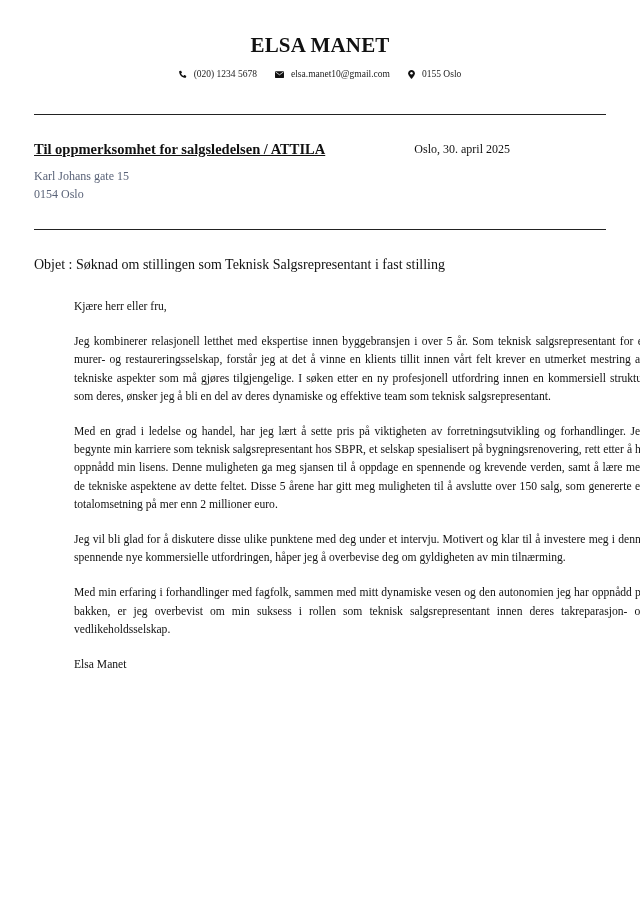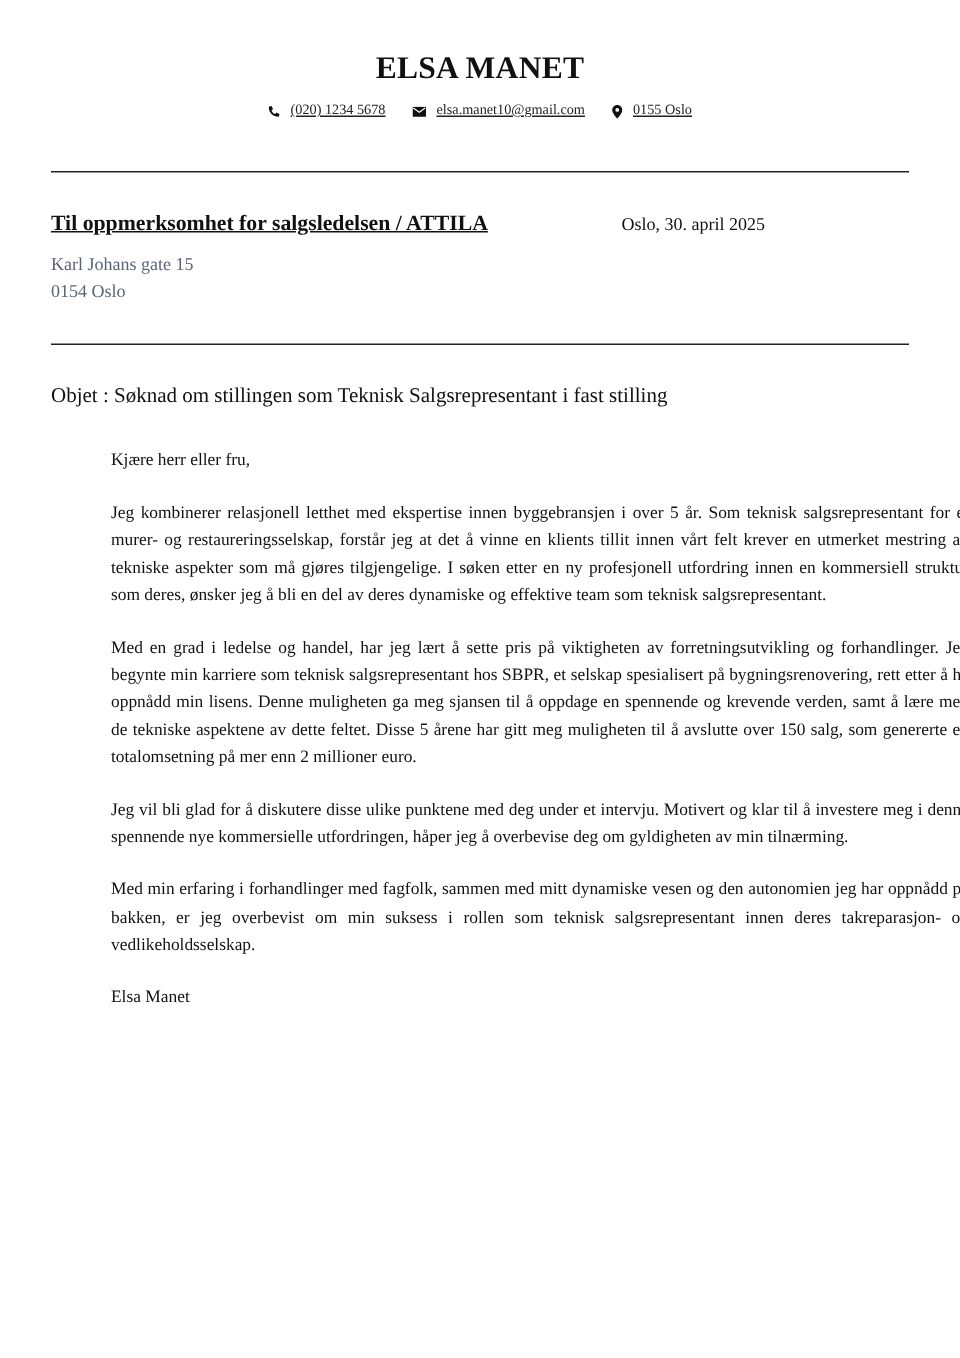--- a/index.html
+++ b/index.html
@@ -8,21 +8,21 @@
       font-family: "Liberation Serif", serif; color: #111111;
     }
     .page { position: absolute; left: 0; top: 0; width: 544px; height: 905px; }
     .name {
       position: absolute; left: 0; top: 33px; width: 640px; text-align: center;
       font-size: 21px; font-weight: bold; letter-spacing: 0.2px; color: #111;
     }
     .contact {
       position: absolute; left: 0; top: 69px; width: 640px;
       display: flex; justify-content: center; gap: 18px;
-      font-size: 9.5px; color: #222; text-decoration: underline;
+      font-size: 9.5px; color: #222;
     }
     .contact-item { display: flex; align-items: center; gap: 7px; }
     .contact-item svg { display: block; }
     .rule {
       position: absolute; left: 34px; width: 572px; height: 1px; background: #222;
     }
     .rule.r1 { top: 114px; }
     .rule.r2 { top: 229px; }
     .recipient-title {
       position: absolute; left: 34px; top: 141px;

